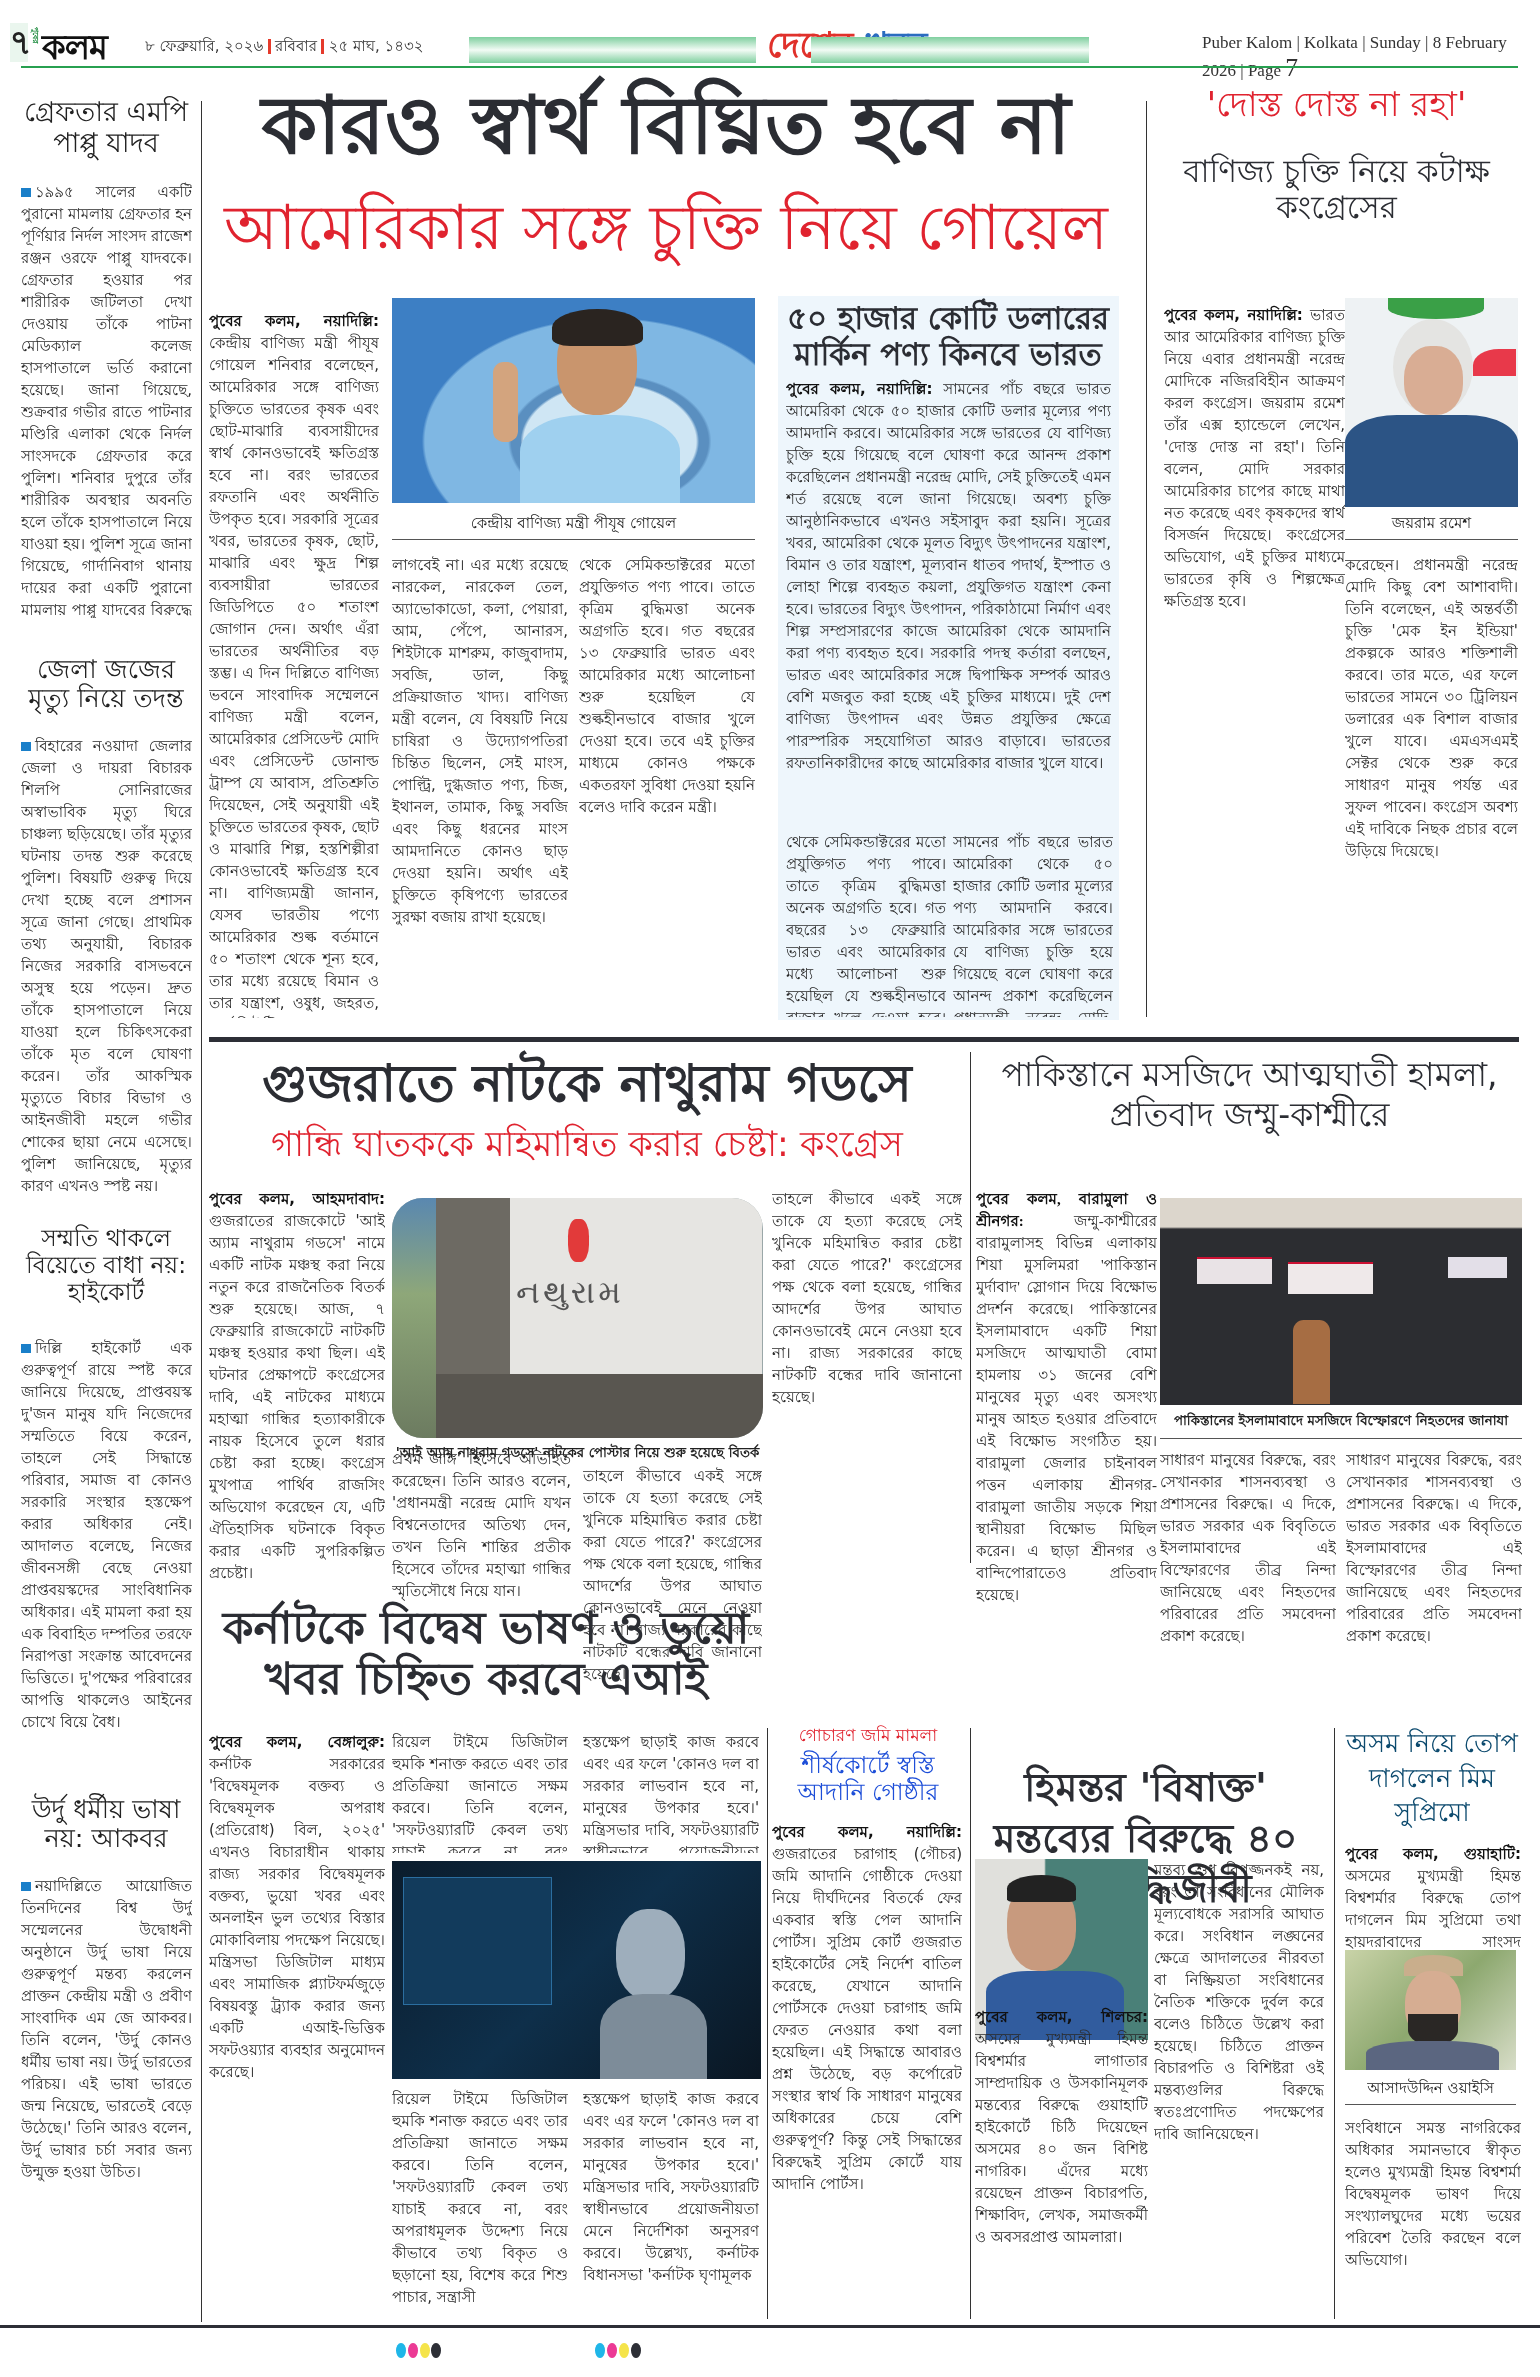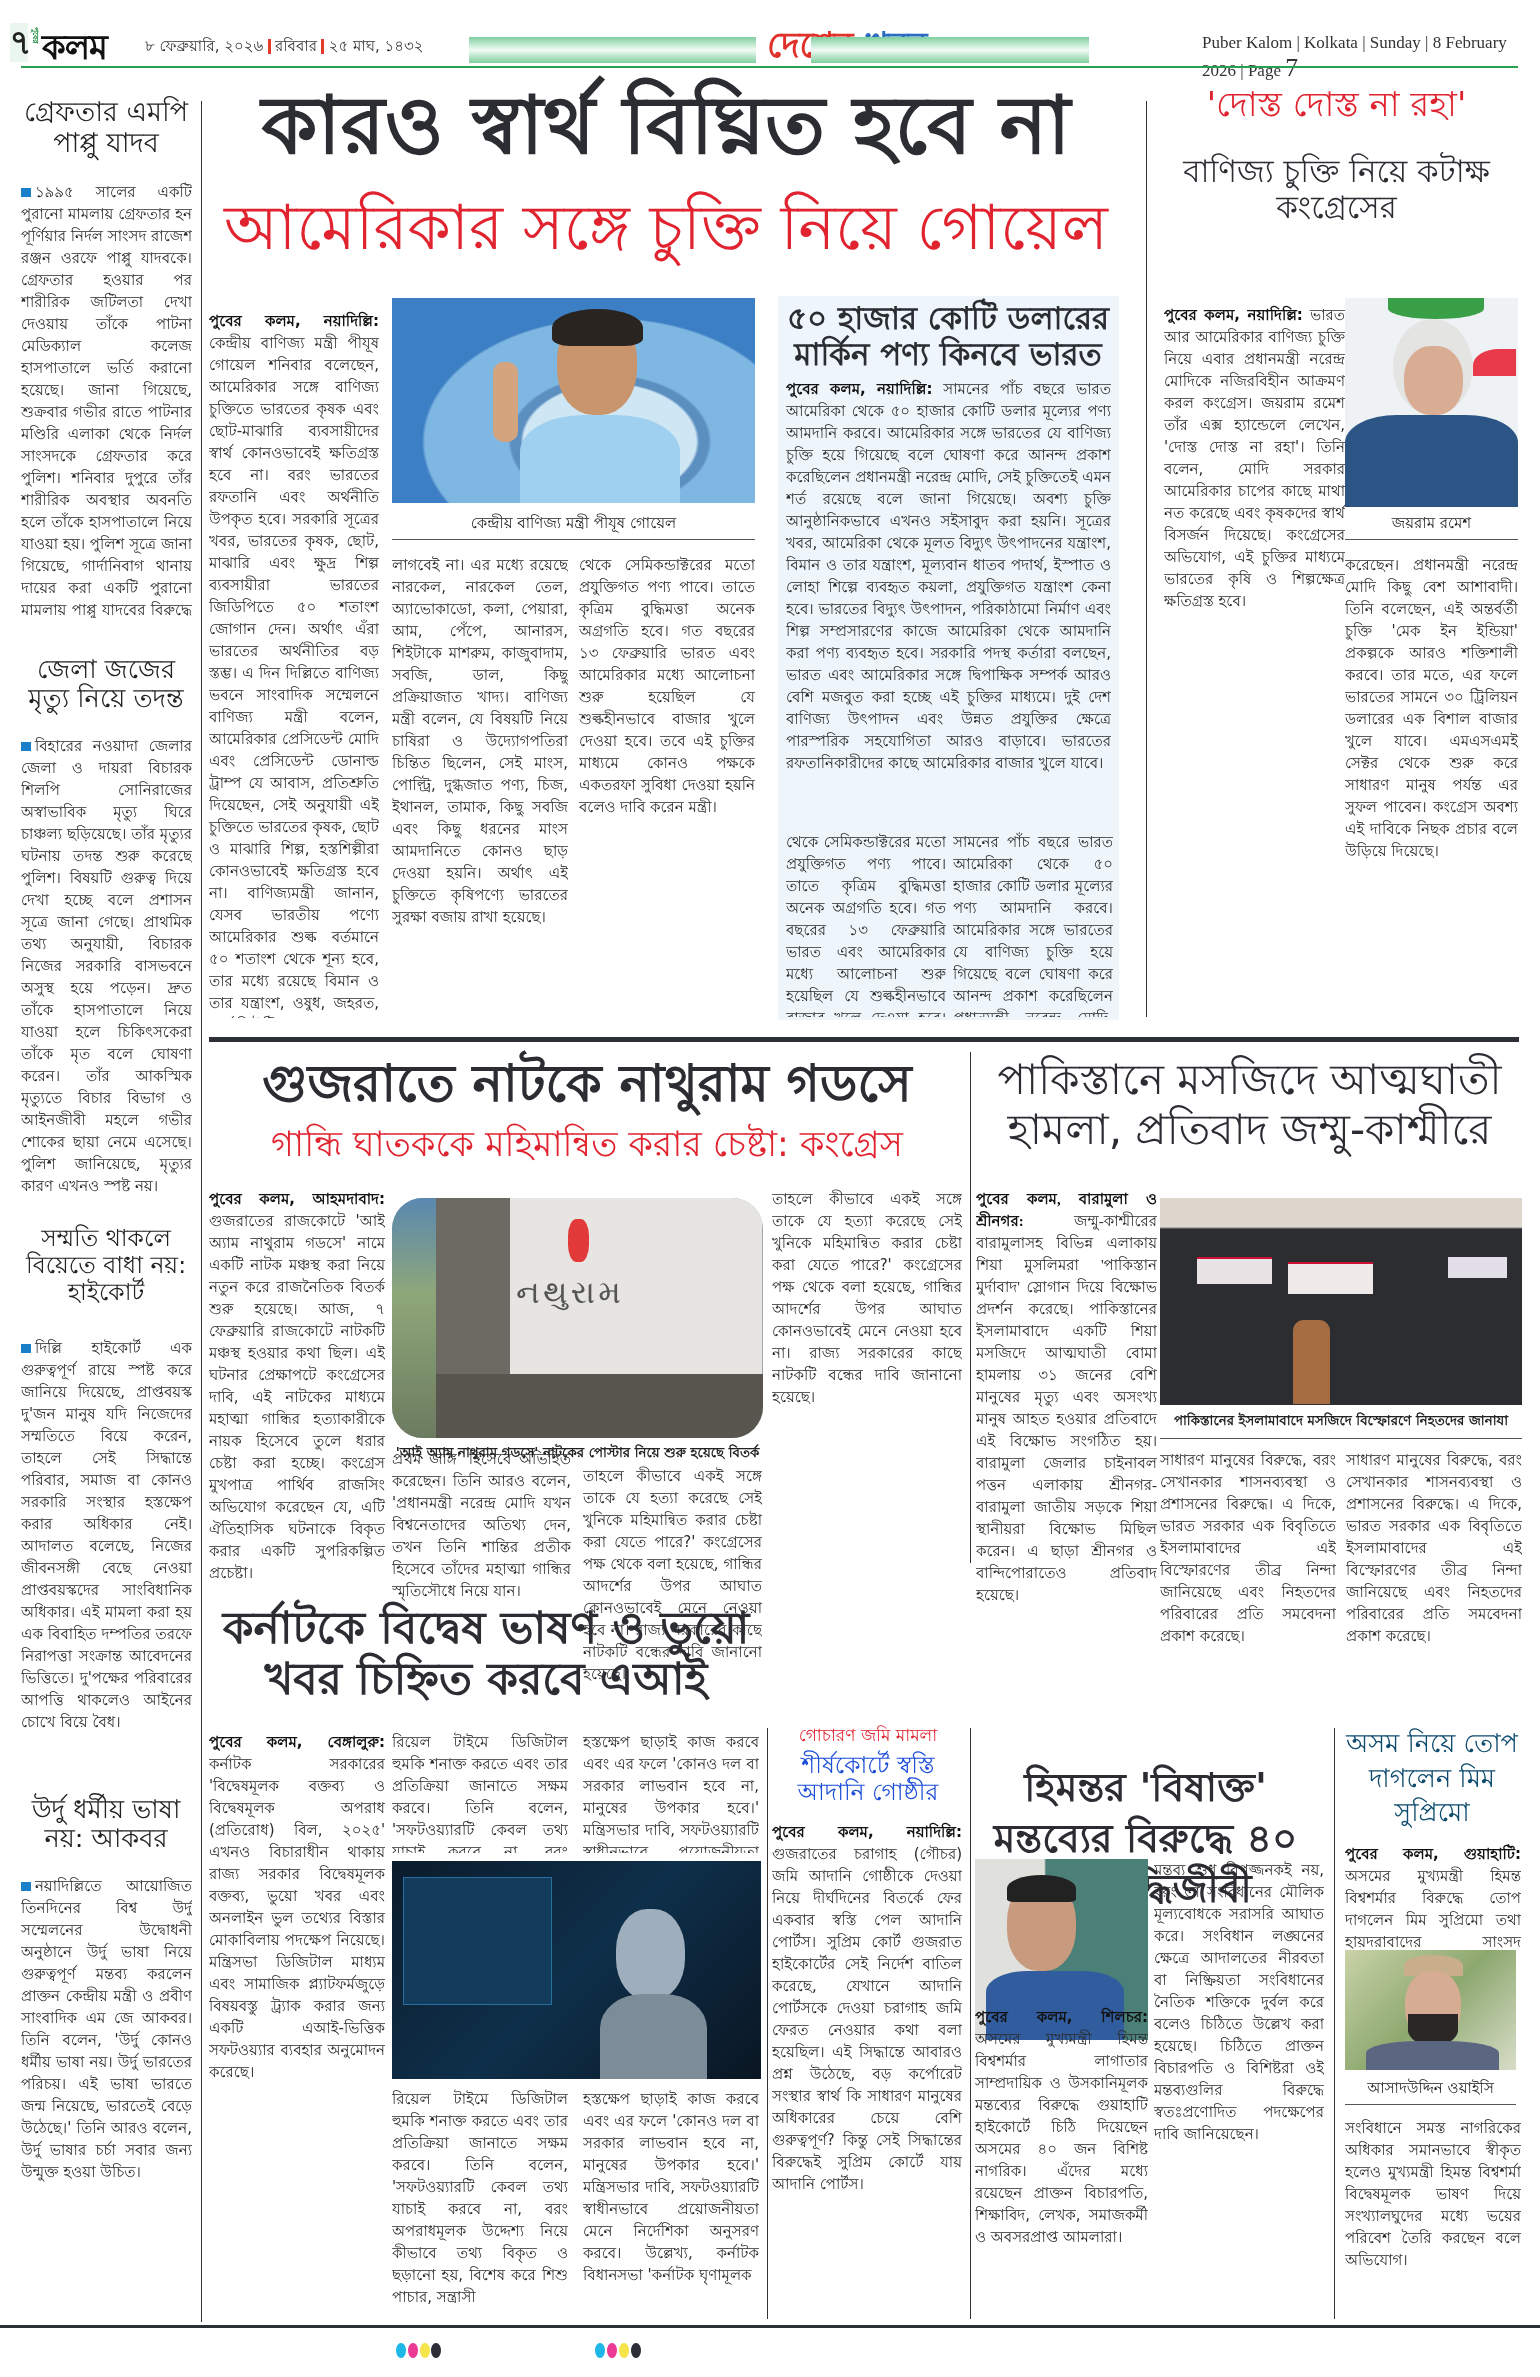--- a/index.html
+++ b/index.html
@@ -126,21 +126,21 @@
   <div style="position:absolute;left:124px;top:75px;width:240px;height:37px;font-family:'DejaVu Sans',sans-serif;font-size:32px;color:#555;letter-spacing:3.2px;">નથુરામ</div>
   <div style="position:absolute;left:44px;top:176px;width:327px;height:64px;background:#595650;"></div>
 </div>
 <div class="caption abs" style="left:392px;top:1443px;width:371px;font-size:13.3px;font-weight:700;">'আই অ্যাম নাথুরাম গডসে' নাটকের পোস্টার নিয়ে শুরু হয়েছে বিতর্ক</div>
 <div class="body-text abs" style="left:392px;top:1448px;width:179px;height:250px;">প্রথম জঙ্গি' হিসেবে অভিহিত করেছেন। তিনি আরও বলেন, 'প্রধানমন্ত্রী নরেন্দ্র মোদি যখন বিশ্বনেতাদের অতিথ্য দেন, তখন তিনি শান্তির প্রতীক হিসেবে তাঁদের মহাত্মা গান্ধির স্মৃতিসৌধে নিয়ে যান।</div>
 <div class="body-text abs" style="left:583px;top:1465px;width:179px;height:250px;">তাহলে কীভাবে একই সঙ্গে তাকে যে হত্যা করেছে সেই খুনিকে মহিমান্বিত করার চেষ্টা করা যেতে পারে?' কংগ্রেসের পক্ষ থেকে বলা হয়েছে, গান্ধির আদর্শের উপর আঘাত কোনওভাবেই মেনে নেওয়া হবে না। রাজ্য সরকারের কাছে নাটকটি বন্ধের দাবি জানানো হয়েছে।</div>
 <div class="body-text abs" style="left:772px;top:1188px;width:190px;height:533px;">তাহলে কীভাবে একই সঙ্গে তাকে যে হত্যা করেছে সেই খুনিকে মহিমান্বিত করার চেষ্টা করা যেতে পারে?' কংগ্রেসের পক্ষ থেকে বলা হয়েছে, গান্ধির আদর্শের উপর আঘাত কোনওভাবেই মেনে নেওয়া হবে না। রাজ্য সরকারের কাছে নাটকটি বন্ধের দাবি জানানো হয়েছে।</div>
 
 <div class="vrule" style="left:970px;top:1052px;height:511px;"></div>
 
-<div class="hl abs" style="left:975px;top:1055px;width:549px;font-size:42px;color:#2b2d33;line-height:1.2;">পাকিস্তানে মসজিদে আত্মঘাতী হামলা, প্রতিবাদ জম্মু-কাশ্মীরে</div>
+<div class="hl abs" style="left:975px;top:1055px;width:549px;font-size:33px;color:#2b2d33;line-height:1.2;">পাকিস্তানে মসজিদে আত্মঘাতী হামলা, প্রতিবাদ জম্মু-কাশ্মীরে</div>
 <div class="body-text abs" style="left:976px;top:1188px;width:181px;height:533px;font-family:Liberation Serif, serif;">
   <b>পুবের কলম, বারামুলা ও শ্রীনগর:</b> <span>জম্মু-কাশ্মীরের বারামুলাসহ বিভিন্ন এলাকায় শিয়া মুসলিমরা 'পাকিস্তান মুর্দাবাদ' স্লোগান দিয়ে বিক্ষোভ প্রদর্শন করেছে। পাকিস্তানের ইসলামাবাদে একটি শিয়া মসজিদে আত্মঘাতী বোমা হামলায় ৩১ জনের বেশি মানুষের মৃত্যু এবং অসংখ্য মানুষ আহত হওয়ার প্রতিবাদে এই বিক্ষোভ সংগঠিত হয়। বারামুলা জেলার চাইনাবল পত্তন এলাকায় শ্রীনগর-বারামুলা জাতীয় সড়কে শিয়া স্থানীয়রা বিক্ষোভ মিছিল করেন। এ ছাড়া শ্রীনগর ও বান্দিপোরাতেও প্রতিবাদ হয়েছে।</span>
 </div>
 <div class="photo" style="left:1160px;top:1198px;width:362px;height:207px;background:linear-gradient(#dcd6cc 0 14%, #2c2d31 15% 100%);">
   <div style="position:absolute;left:37px;top:59px;width:75px;height:27px;background:#e9e3e6;border-top:2.1px solid #c13;"></div>
   <div style="position:absolute;left:128px;top:64px;width:85px;height:32px;background:#efe9ea;border-top:2.1px solid #c13;"></div>
   <div style="position:absolute;left:288px;top:59px;width:59px;height:21px;background:#e3dfe8;"></div>
   <div style="position:absolute;left:133px;top:122px;width:37px;height:84px;background:#a66d43;border-radius:10.7px 10.7px 0 0;"></div>
 </div>
 <div class="caption abs" style="left:1160px;top:1411px;width:362px;font-size:13.3px;font-weight:700;">পাকিস্তানের ইসলামাবাদে মসজিদে বিস্ফোরণে নিহতদের জানাযা</div>

